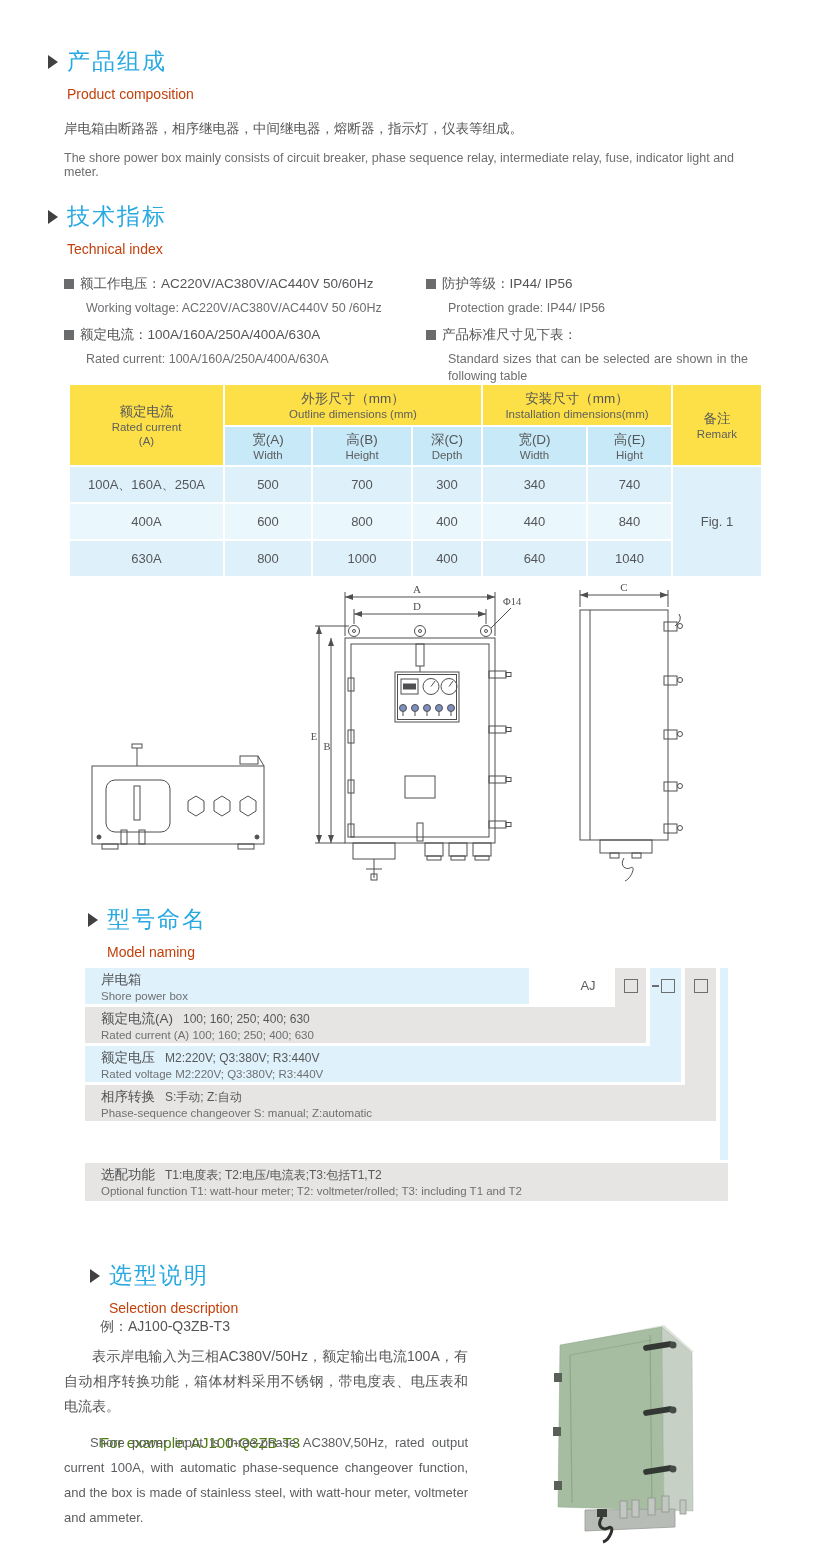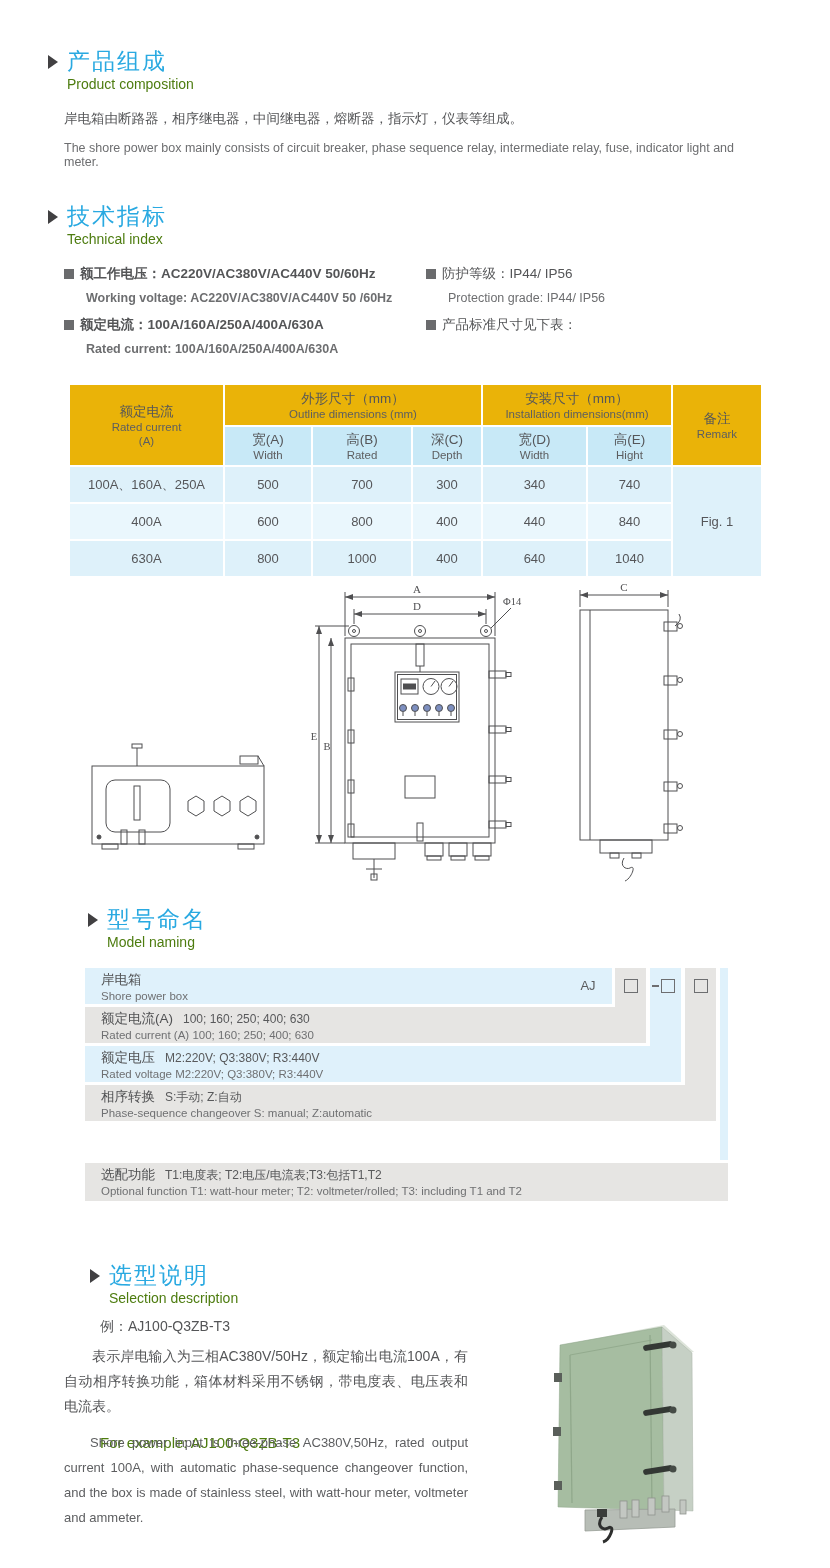--- a/index.html
+++ b/index.html
@@ -4,35 +4,35 @@
 <style>
   html,body{margin:0;padding:0;background:#fff;}
   body{width:830px;height:1568px;position:relative;overflow:hidden;
        font-family:"Liberation Sans","DejaVu Sans",sans-serif;color:#58595b;}
   .abs{position:absolute;}
   
   .sec-head{display:flex;align-items:flex-start;}
   .tri{width:0;height:0;border-left:10px solid #414042;border-top:7px solid transparent;
        border-bottom:7px solid transparent;margin-top:7px;margin-right:9px;flex:0 0 auto;}
   .tz{font-size:23px;color:#29a9e1;letter-spacing:2px;line-height:26px;}
-  .te{font-size:14px;color:#4d7c0f;margin-top:2px;}
+  .te{font-size:14px;color:#c2410c;margin-top:12px;}
   .zh{font-size:13.5px;color:#545557;}
   .en{font-size:12.5px;color:#6d6e70;}
   
   .spec-item{margin-bottom:7px;}
   .sq{display:inline-block;width:10px;height:10px;background:#6a6b6d;margin-right:6px;
       position:relative;top:1px;}
   .spec-zh{font-size:13.5px;color:#545557;margin-bottom:7px;}
   .spec-en{font-size:12.5px;color:#6d6e70;padding-left:22px;margin-bottom:9px;line-height:17px;}
   .just{text-align:justify;}
   
   table.dim{border-collapse:collapse;table-layout:fixed;}
   table.dim td{border:2px solid #fff;text-align:center;vertical-align:middle;
                padding:0;font-size:13px;color:#555659;}
-  .hgrp{background:#eab308;margin-left:36px;}
+  .hgrp{background:#fde047;margin-left:36px;}
   .hsub{background:#c8e9f7;}
   .r-a{background:#def1fa;}
   .r-b{background:#eaf7fd;}
   .h-zh{font-size:13.5px;line-height:17px;}
   .h-en{font-size:11.5px;line-height:14px;color:#5d5e60;}
   
   .nm-row{position:absolute;left:0;height:36px;}
   .nm-blue{background:#dff1fb;}
   .nm-gray{background:#e6e5e3;}
   .nm-col{position:absolute;top:0;}
@@ -65,37 +65,38 @@
 
 <div class="abs" style="left:48px;top:203px;width:740px;">
   <div class="sec-head">
     <span class="tri"></span>
     <div>
       <div class="tz">技术指标</div>
       <div class="te">Technical index</div>
     </div>
   </div>
   <div style="display:flex;margin-top:18px;">
-    <div style="width:360px;margin-left:16px;font-weight:bold;">
+    <div style="width:360px;margin-left:16px;">
       <div class="spec-item">
         <div class="spec-zh"><span class="sq"></span><span>额工作电压：AC220V/AC380V/AC440V  50/60Hz</span></div>
         <div class="spec-en">Working voltage: AC220V/AC380V/AC440V 50 /60Hz</div>
       </div>
       <div class="spec-item">
         <div class="spec-zh"><span class="sq"></span><span>额定电流：100A/160A/250A/400A/630A</span></div>
         <div class="spec-en">Rated current: 100A/160A/250A/400A/630A</div>
       </div>
     </div>
     <div style="width:330px;margin-left:2px;">
       <div class="spec-item">
         <div class="spec-zh"><span class="sq"></span><span>防护等级：IP44/ IP56</span></div>
         <div class="spec-en">Protection grade: IP44/ IP56</div>
       </div>
       <div class="spec-item">
         <div class="spec-zh"><span class="sq"></span><span>产品标准尺寸见下表：</span></div>
+        <div class="spec-en just" style="width:300px;">Standard sizes that can be selected are shown in the following table</div>
       </div>
     </div>
   </div>
 </div>
 
 <table class="dim abs" style="left:68px;top:383px;">
   <colgroup>
     <col style="width:155px">
       <col style="width:88px">
       <col style="width:100px">
@@ -124,21 +125,21 @@
       <div class="h-en">Remark</div>
     </td>
   </tr>
   <tr style="height:40px;">
     <td class="hsub">
           <div class="h-zh">宽(A)</div>
           <div class="h-en">Width</div>
         </td>
     <td class="hsub">
           <div class="h-zh">高(B)</div>
-          <div class="h-en">Rated</div>
+          <div class="h-en">Height</div>
         </td>
     <td class="hsub">
           <div class="h-zh">深(C)</div>
           <div class="h-en">Depth</div>
         </td>
     <td class="hsub">
           <div class="h-zh">宽(D)</div>
           <div class="h-en">Width</div>
         </td>
     <td class="hsub">
@@ -326,21 +327,21 @@
   </div>
 </div>
 
 <div class="abs" style="left:85px;top:968px;width:643px;height:235px;">
 
   <div class="nm-col nm-gray" style="left:530px;width:31px;height:75px;"></div>
   <div class="nm-col nm-blue" style="left:565px;width:31px;height:114px;"></div>
   <div class="nm-col nm-gray" style="left:600px;width:31px;height:153px;"></div>
   <div class="nm-col nm-blue" style="left:635px;width:8px;height:192px;"></div>
 
-  <div class="nm-row nm-blue" style="top:0;width:527px;">
+  <div class="nm-row nm-blue" style="top:0;width:444px;">
     <div class="nm-text">
       <div class="nm-zh"><b>岸电箱</b><span class="nm-vals"></span></div>
       <div class="nm-en">Shore power box</div>
     </div>
   </div>
   <div class="nm-row nm-gray" style="top:39px;width:561px;">
     <div class="nm-text">
       <div class="nm-zh"><b>额定电流(A)</b><span class="nm-vals">100; 160; 250; 400; 630</span></div>
       <div class="nm-en">Rated current (A) 100; 160; 250; 400; 630</div>
     </div>

